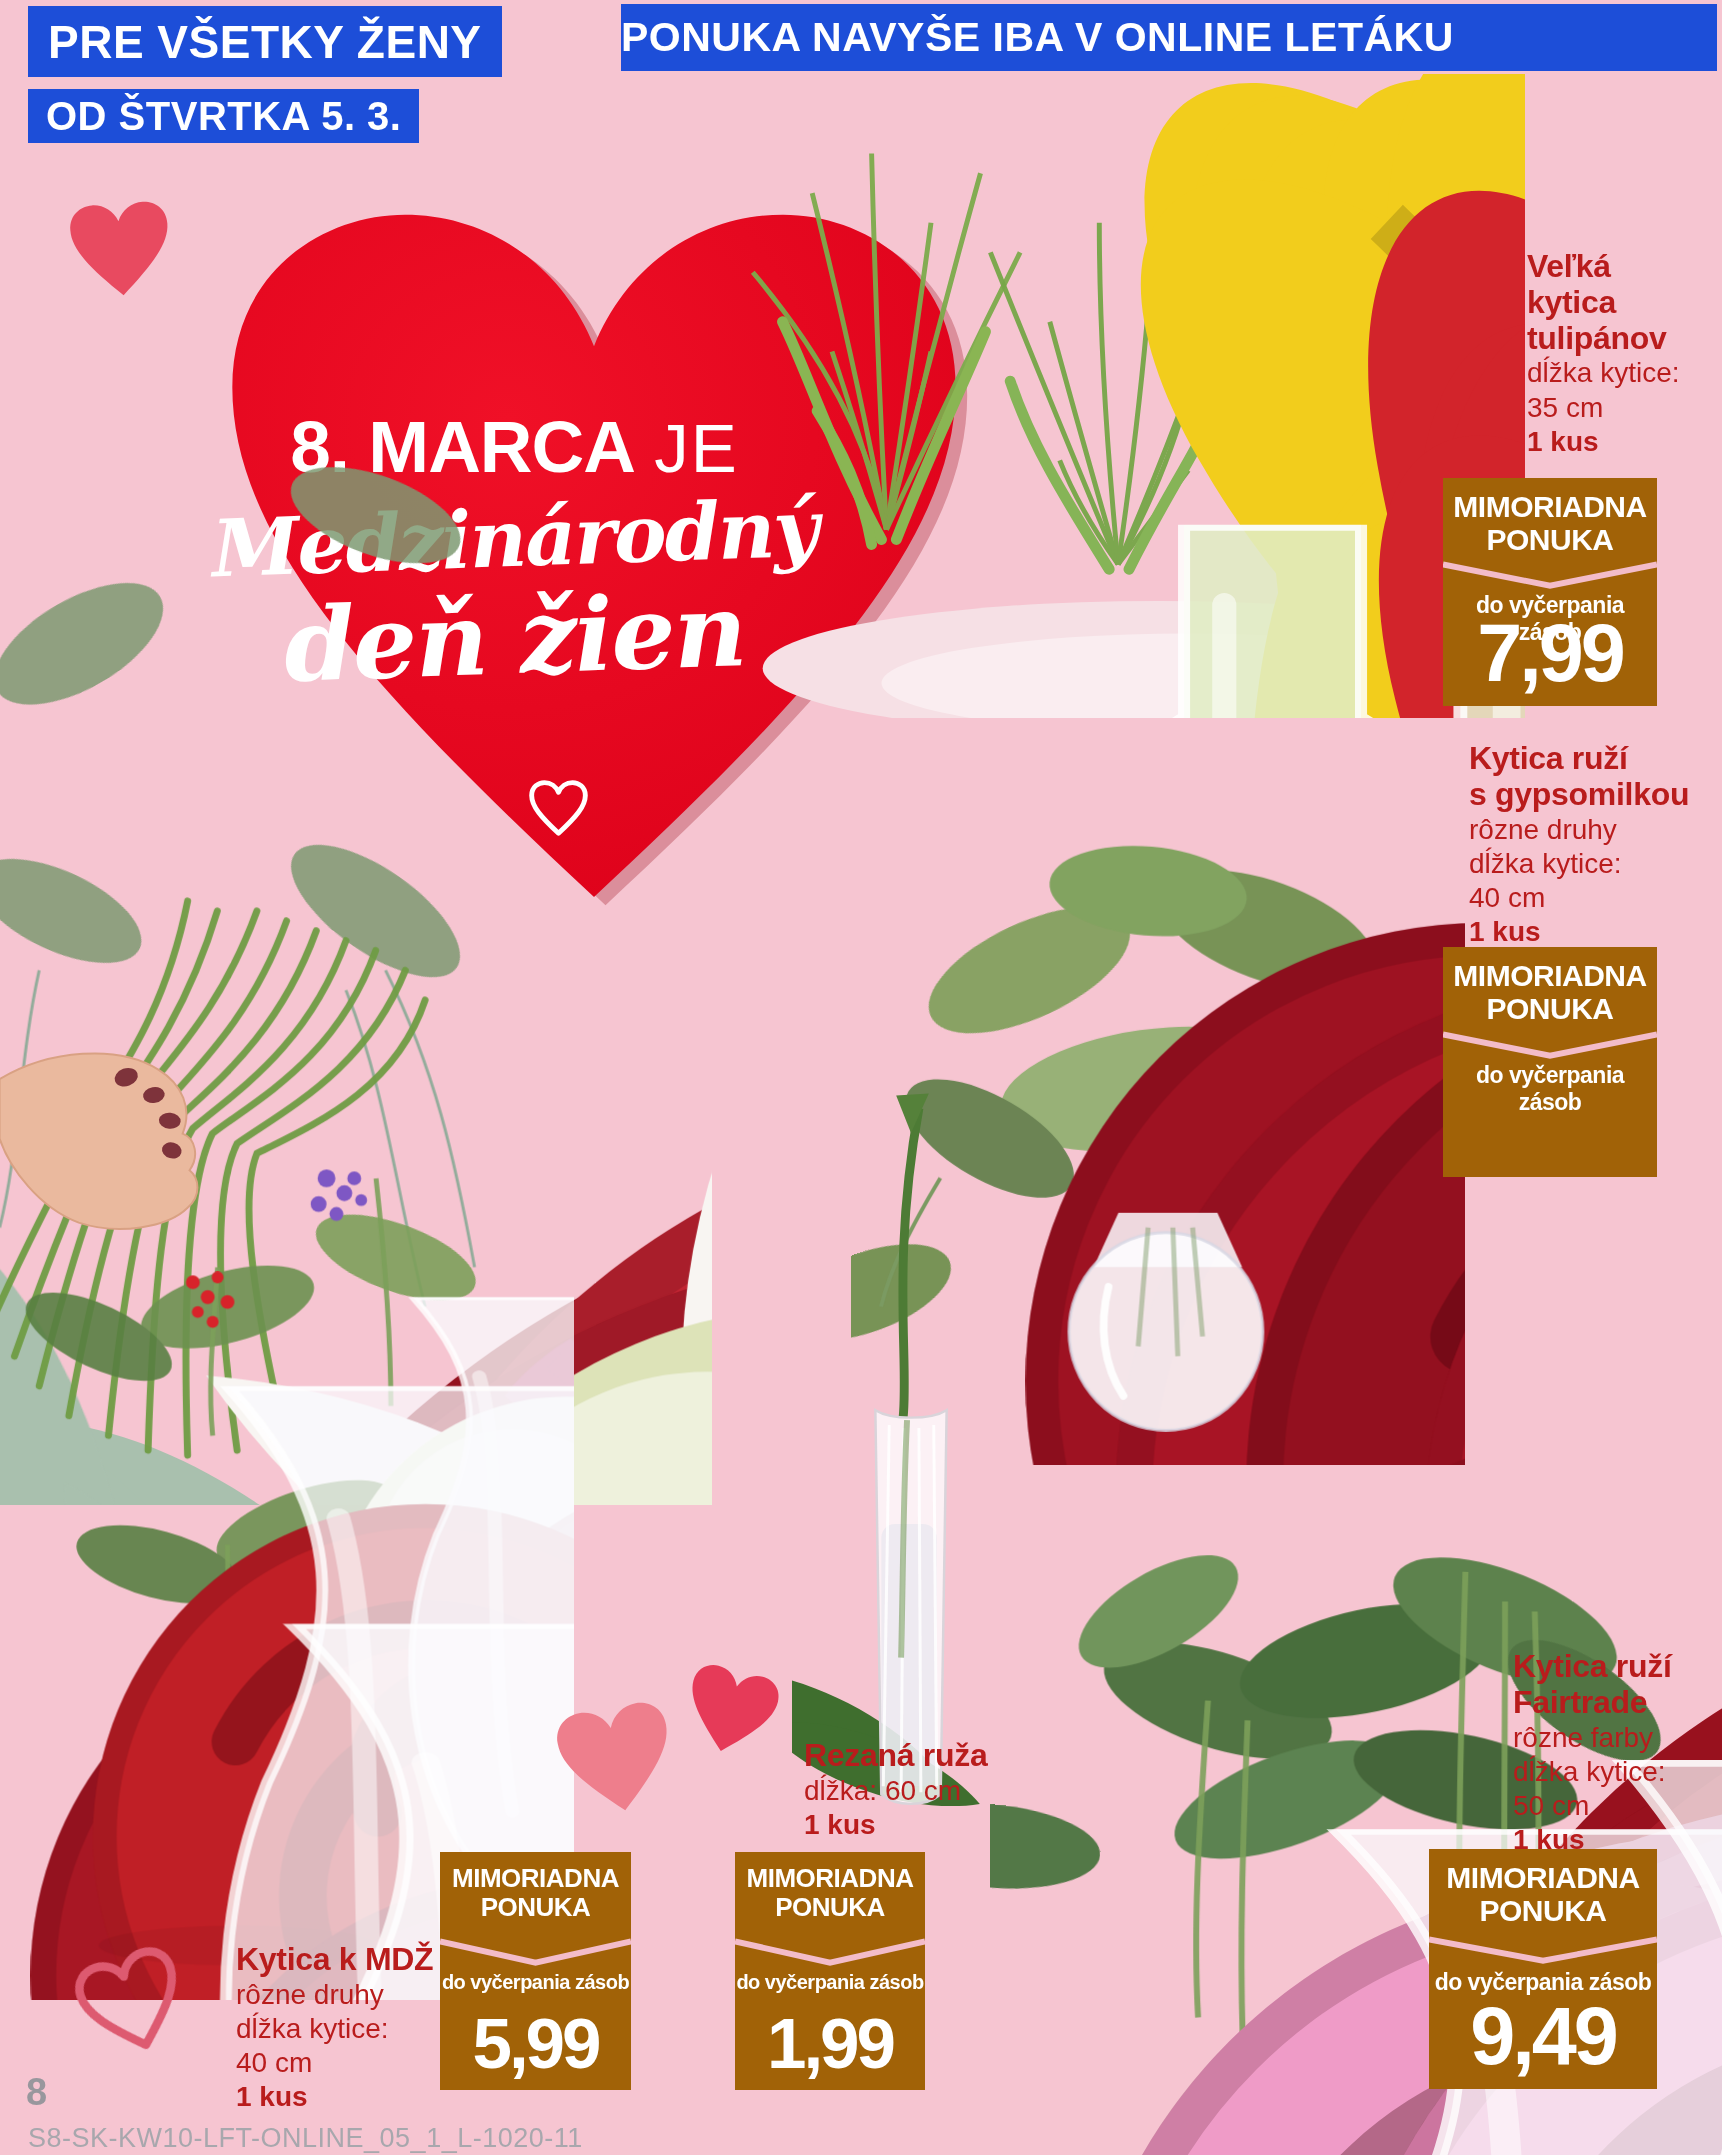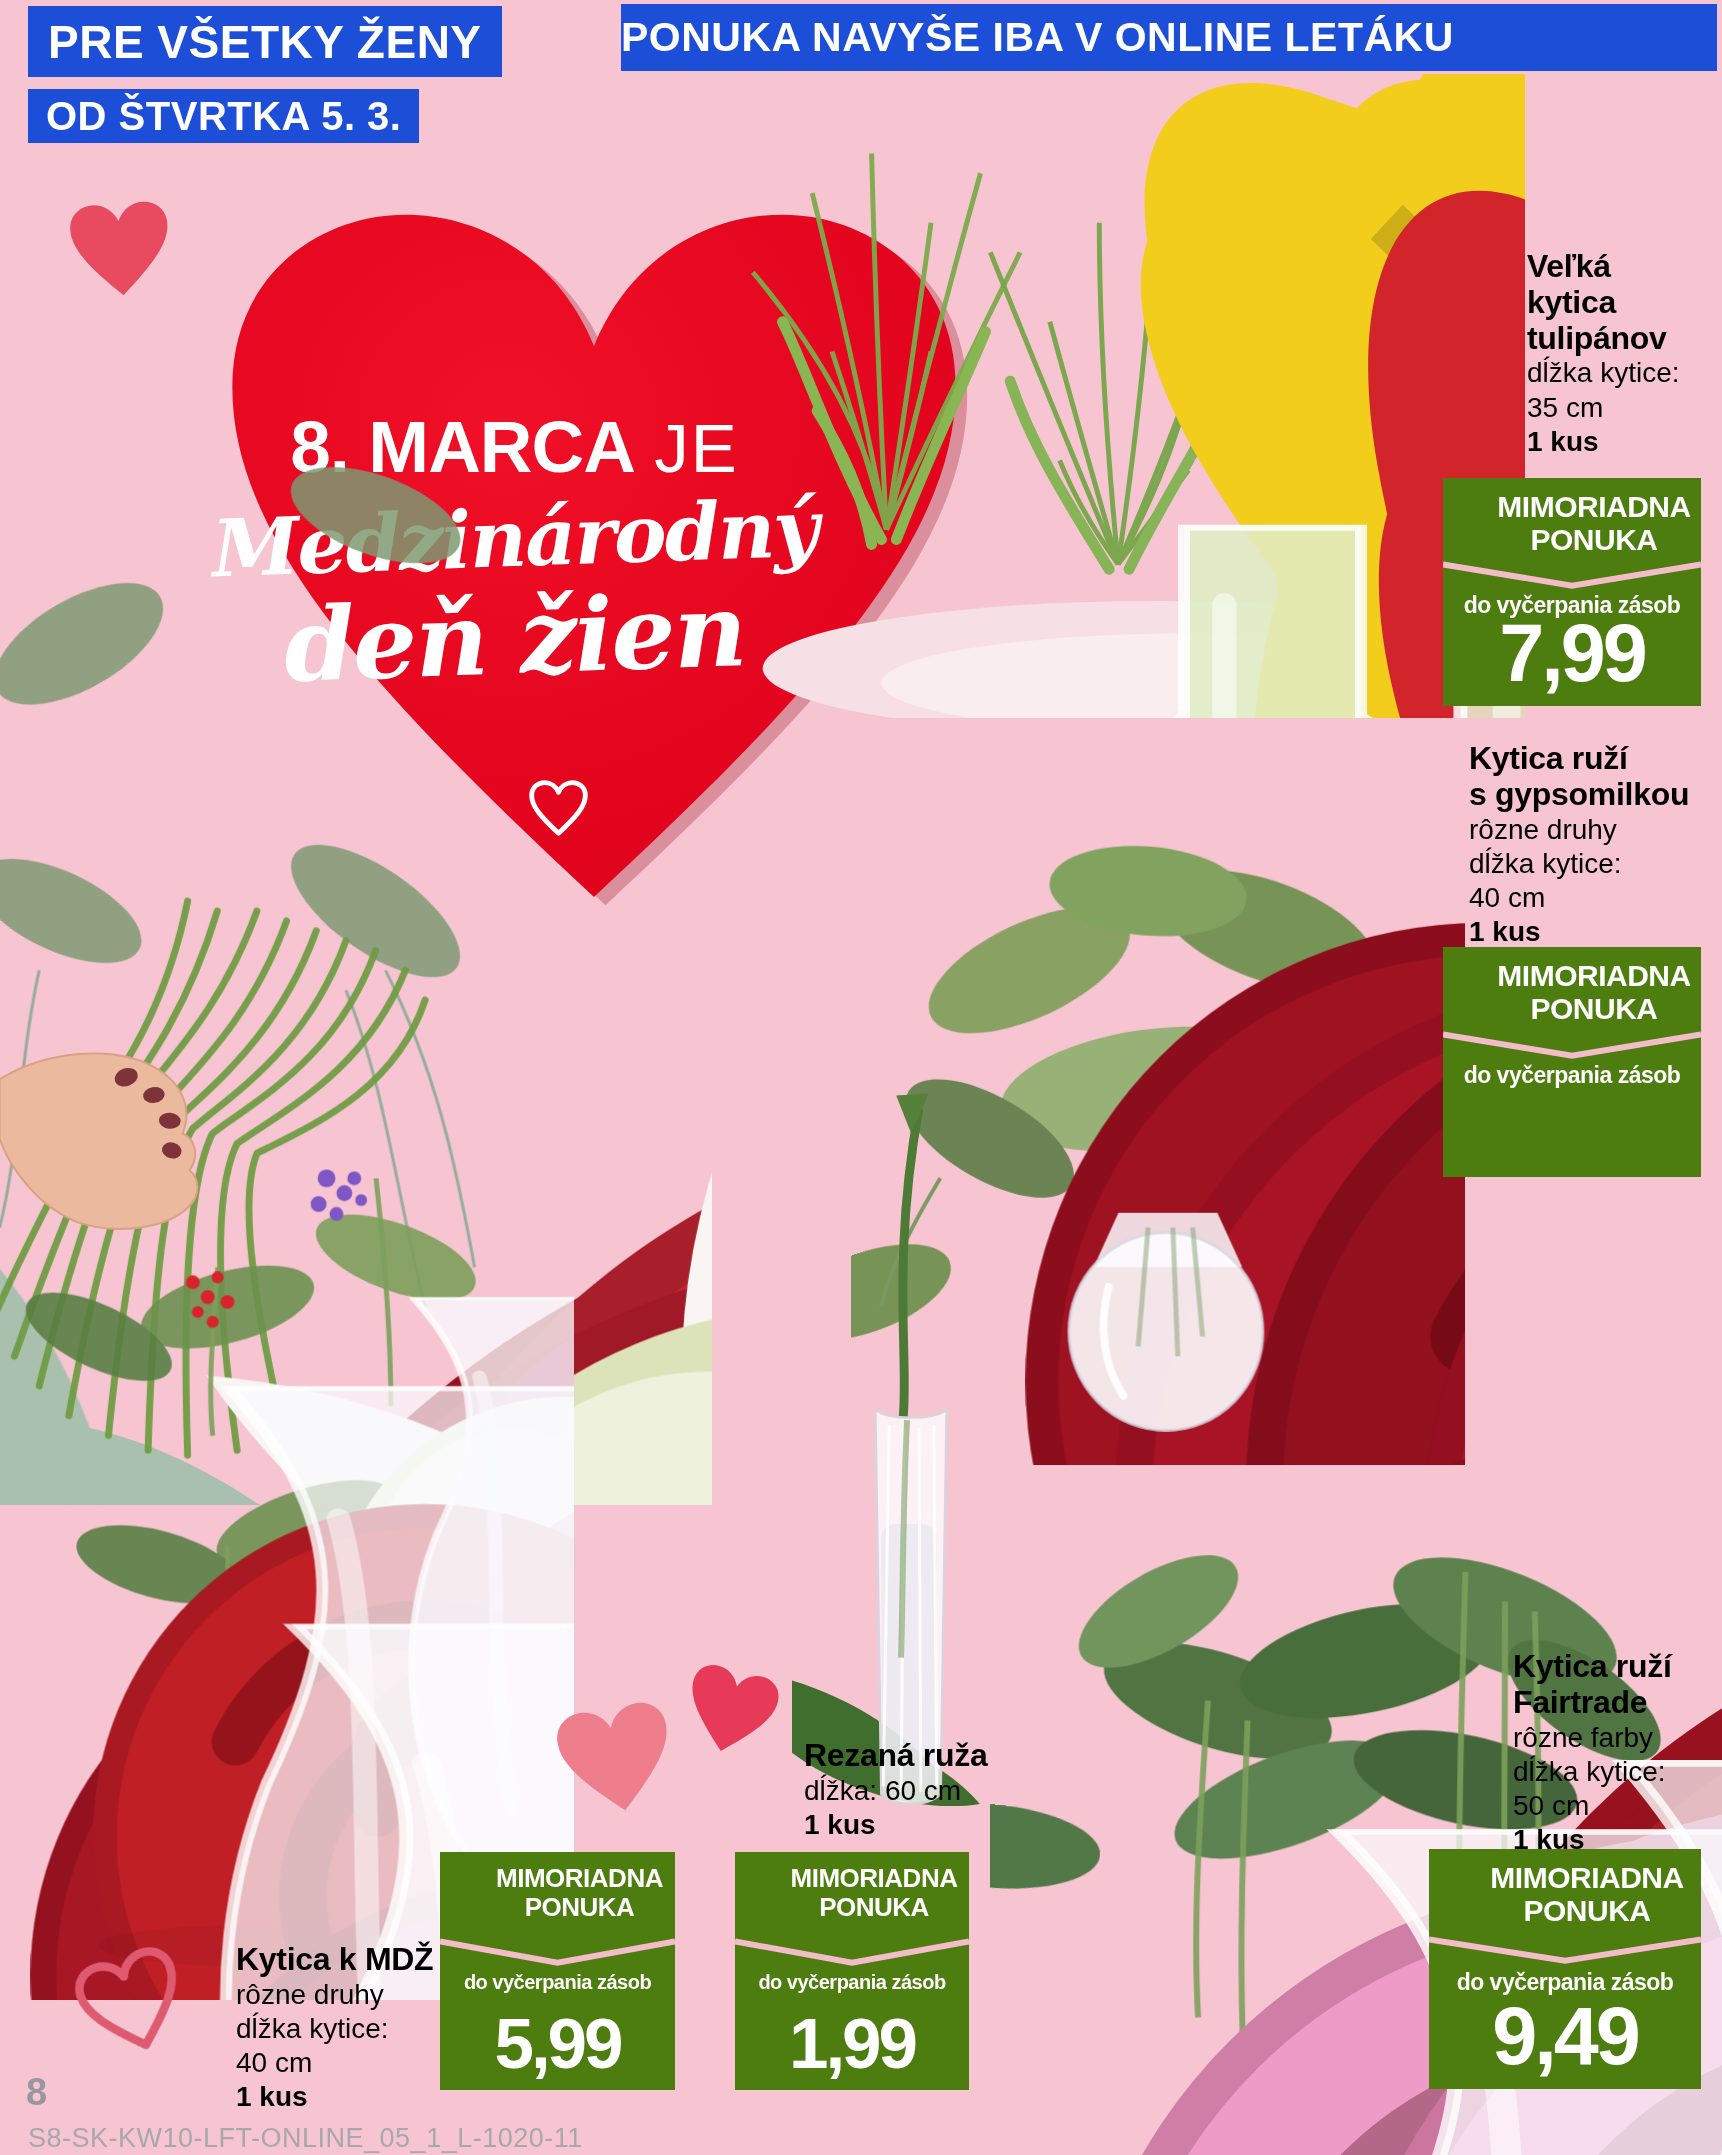--- a/index.html
+++ b/index.html
@@ -22,27 +22,27 @@
   #heart-line1 .je{font-weight:400;font-size:69px;letter-spacing:2px;}
   .script{font-family:"DejaVu Serif",serif;font-style:italic;font-weight:bold;transform:rotate(-2deg);}
   #heart-line2{font-size:79px;line-height:1.12;margin-top:12px;letter-spacing:-2px;}
   #heart-line3{font-size:101px;line-height:1.05;margin-top:2px;letter-spacing:-2px;}
   #heart-small-outline{left:528px;top:764px;width:61px;height:89px;z-index:2;color:#fff;}
 
   
   .deco-heart{z-index:4;}
 
   
-  .prod{position:absolute;color:#000000;z-index:6;}
+  .prod{position:absolute;color:#b91c1c;z-index:6;}
   .prod .nm{font-size:32px;font-weight:800;line-height:1.12;letter-spacing:-0.3px;}
   .prod .dt{font-size:28px;font-weight:400;line-height:1.22;}
   .prod .ks{font-size:28px;font-weight:800;line-height:1.22;}
 
   
-  .badge{position:absolute;background:#4d7c0f;color:#fff;text-align:center;z-index:6;padding-left:44px;}
+  .badge{position:absolute;background:#a16207;color:#fff;text-align:center;z-index:6;}
   .badge .tt{padding-top:12px;font-weight:800;line-height:1.1;letter-spacing:-0.5px;}
   .badge .chev{position:absolute;left:0;top:35%;width:100%;height:32px;}
   .badge .av{position:absolute;left:0;top:50%;width:100%;font-weight:700;letter-spacing:-0.5px;}
   .badge .pr{position:absolute;left:0;bottom:6px;width:100%;font-weight:800;letter-spacing:-3px;}
   .badge.lg .tt{font-size:30px;}
   .badge.lg .av{font-size:23px;}
   .badge.lg .pr{font-size:81px;}
   .badge.sm .tt{font-size:26px;}
   .badge.sm .av{font-size:20px;}
   .badge.sm .pr{font-size:71px;}

